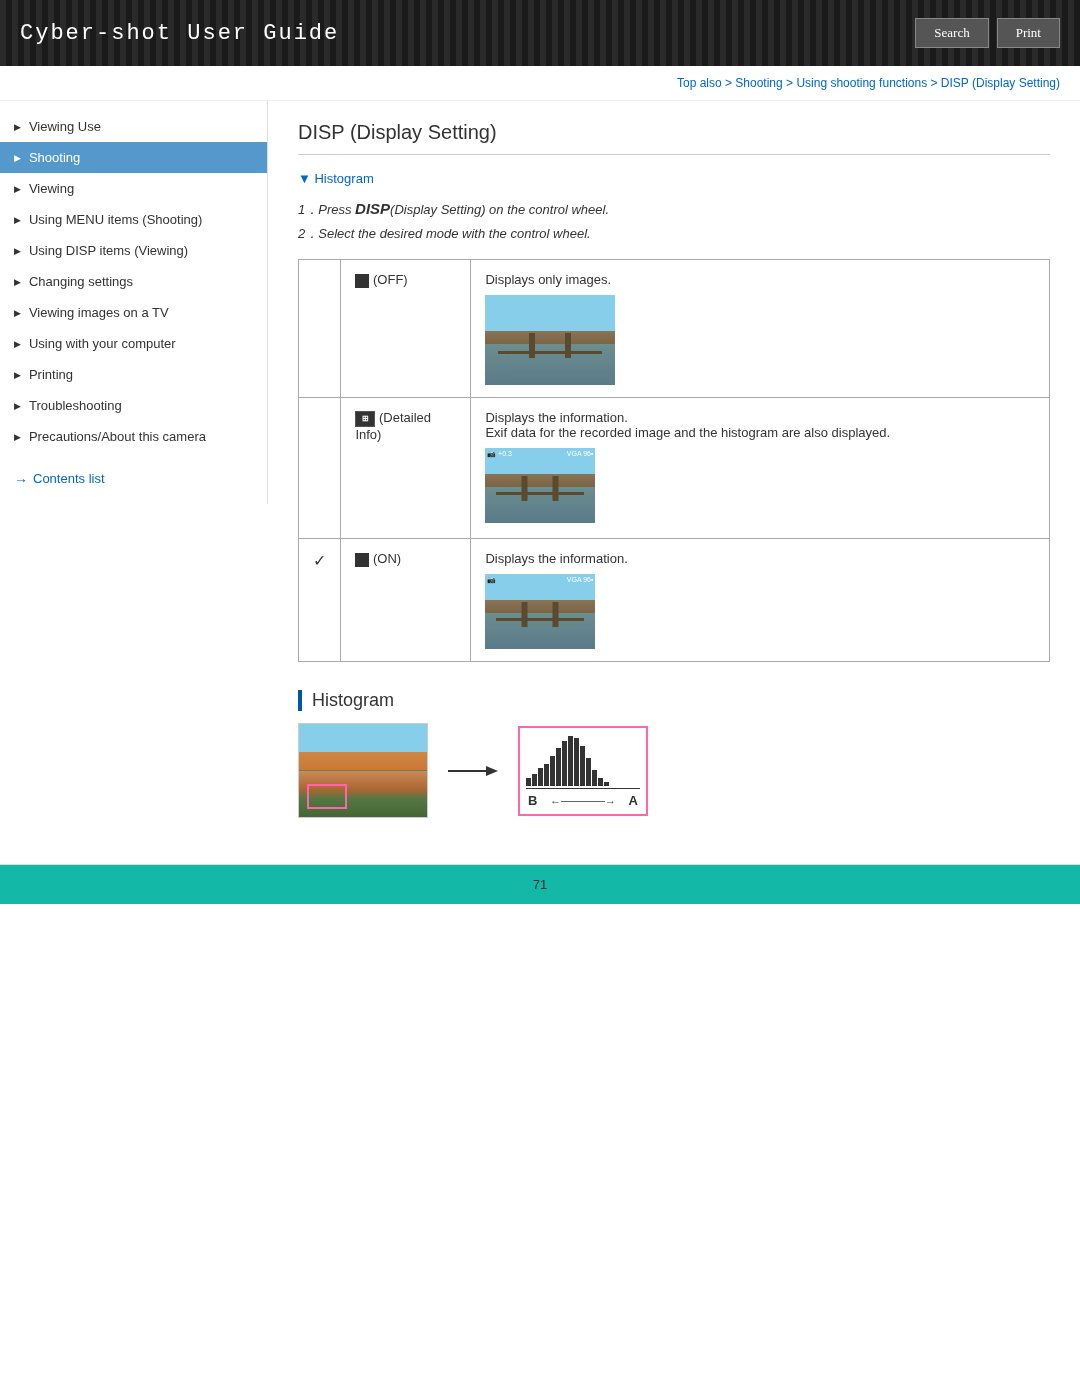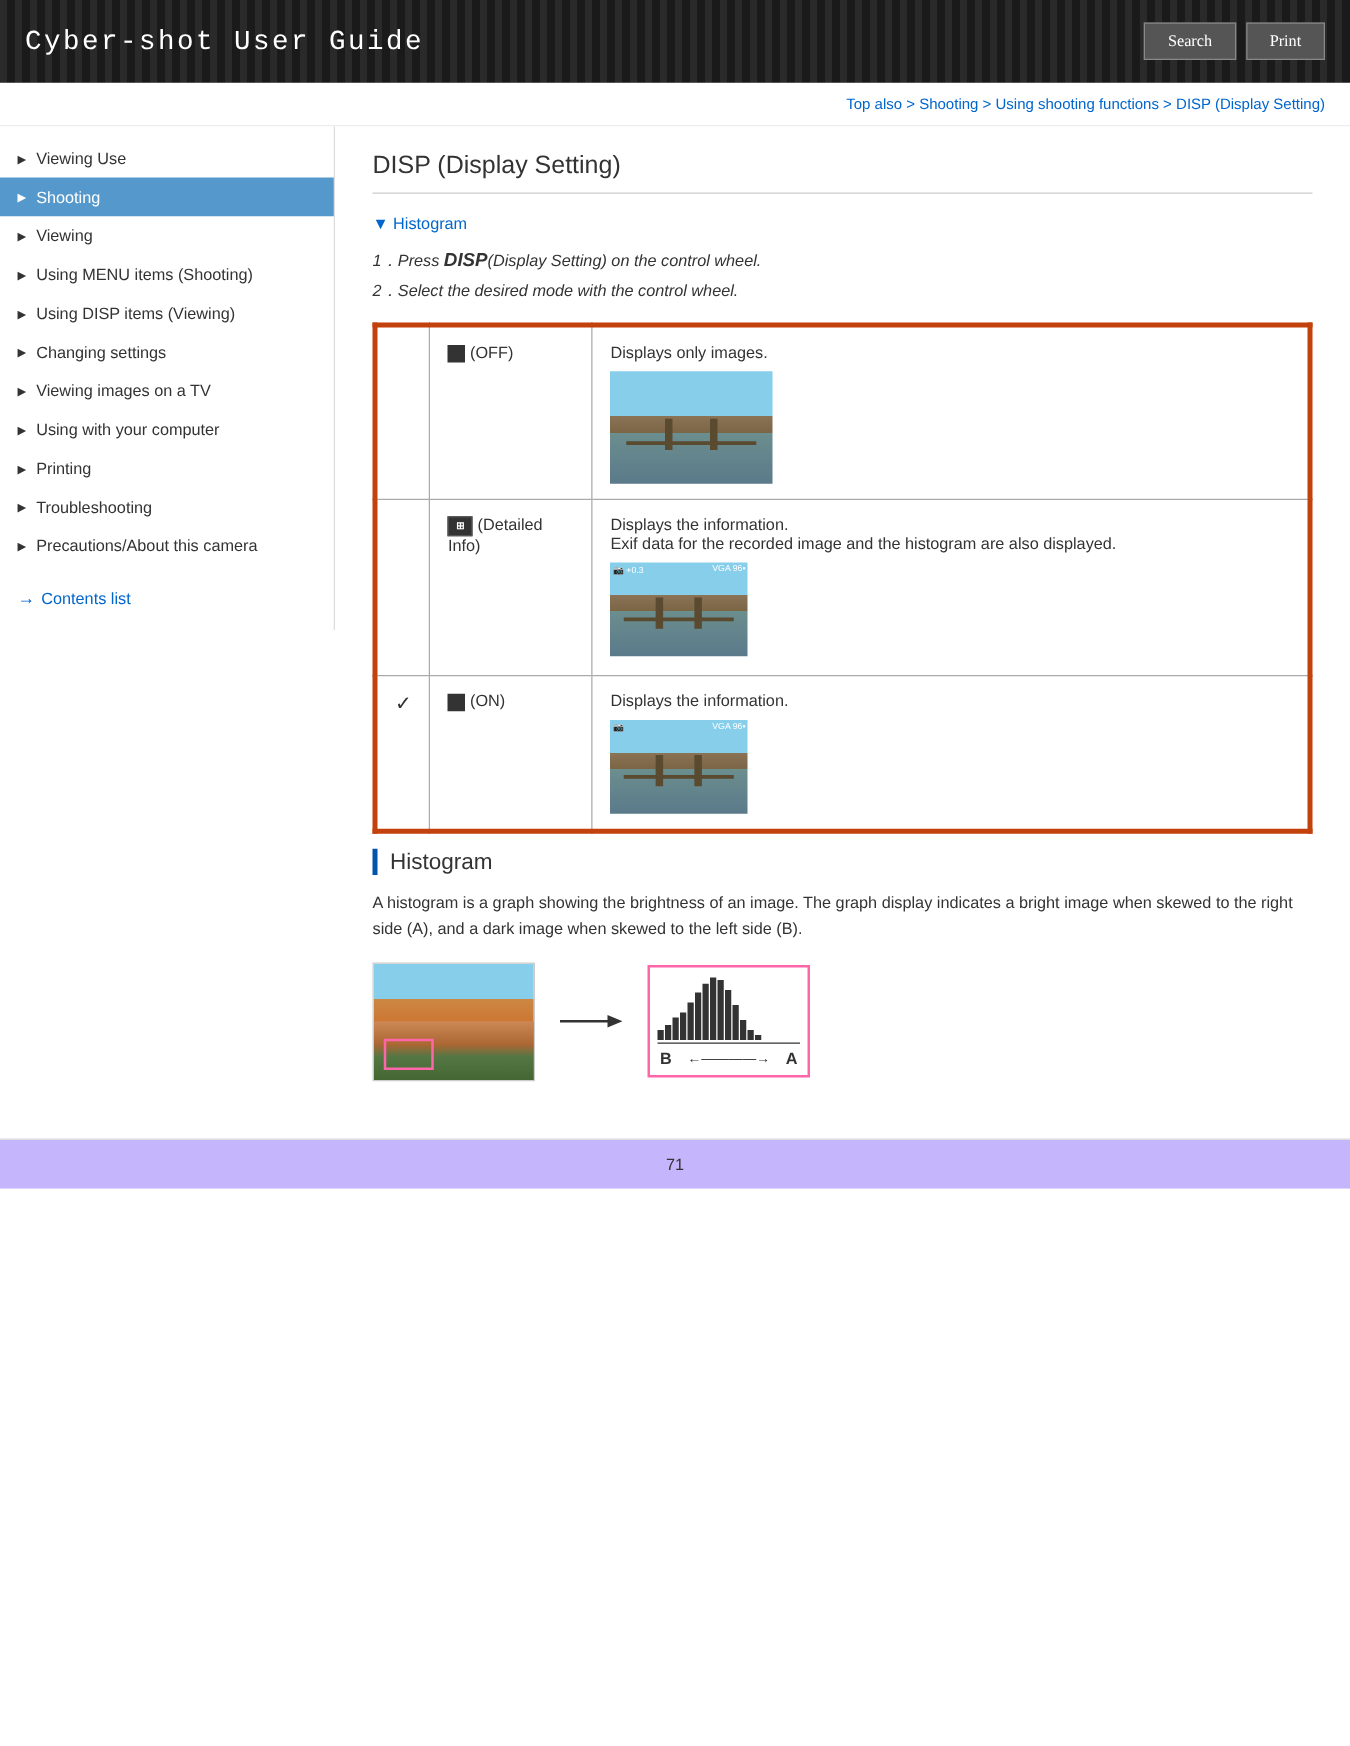--- a/index.html
+++ b/index.html
@@ -121,22 +121,22 @@
 
     
     .steps { margin-bottom: 16px; font-style: italic; }
     .step { margin-bottom: 6px; font-size: 13px; }
     .disp-bold { font-weight: bold; font-size: 15px; font-family: 'Arial Black', sans-serif; }
 
     
     .disp-table {
       border-collapse: collapse;
       width: 100%;
-      margin-bottom: 12px;
-      border: 4px solid #c2410c;
+      margin-bottom: 28px;
+      border: 1px solid #c2410c;
     }
     .disp-table td {
       border: 1px solid #aaa;
       padding: 12px 14px;
       vertical-align: top;
       font-size: 13px;
     }
     .col-check { width: 30px; text-align: center; font-size: 16px; }
     .col-label { width: 130px; color: #333; }
     .col-desc { }
@@ -264,21 +264,21 @@
     .hist-bar {
       background: #333;
       width: 5px;
     }
 
     
     .step-bottom { margin-top: 10px; font-size: 13px; }
 
     
     .footer {
-      background: #c4b5fd;
+      background: #14b8a6;
       padding: 12px;
       text-align: center;
       font-size: 13px;
       color: #333;
       border-top: 1px solid #ddd;
       margin-top: 10px;
     }
   </style>
 </head>
 <body>
@@ -445,21 +445,20 @@
               <div class="bridge-arch"></div>
             </div>
           </div>
         </td>
       </tr>
     </tbody>
       </table>
 
     <div class="histogram-section" id="histogram">
       <h2 class="histogram-title">Histogram</h2>
-      <p class="histogram-desc">A histogram is a graph showing the brightness of an image. The graph display indicates a bright image when skewed to the right side (A), and a dark image when skewed to the left side (B).</p>
 
       <div class="histogram-image-area">
 
         <div style="position:relative; display:inline-block;">
           <div class="hist-photo">
 
             <div style="position:absolute; bottom:0; left:0; right:0; height:50%; background: linear-gradient(180deg, #cc8855 0%, #aa6633 40%, #557744 60%, #446633 100%);"></div>
 
             <div class="hist-photo-inner"></div>
           </div>

